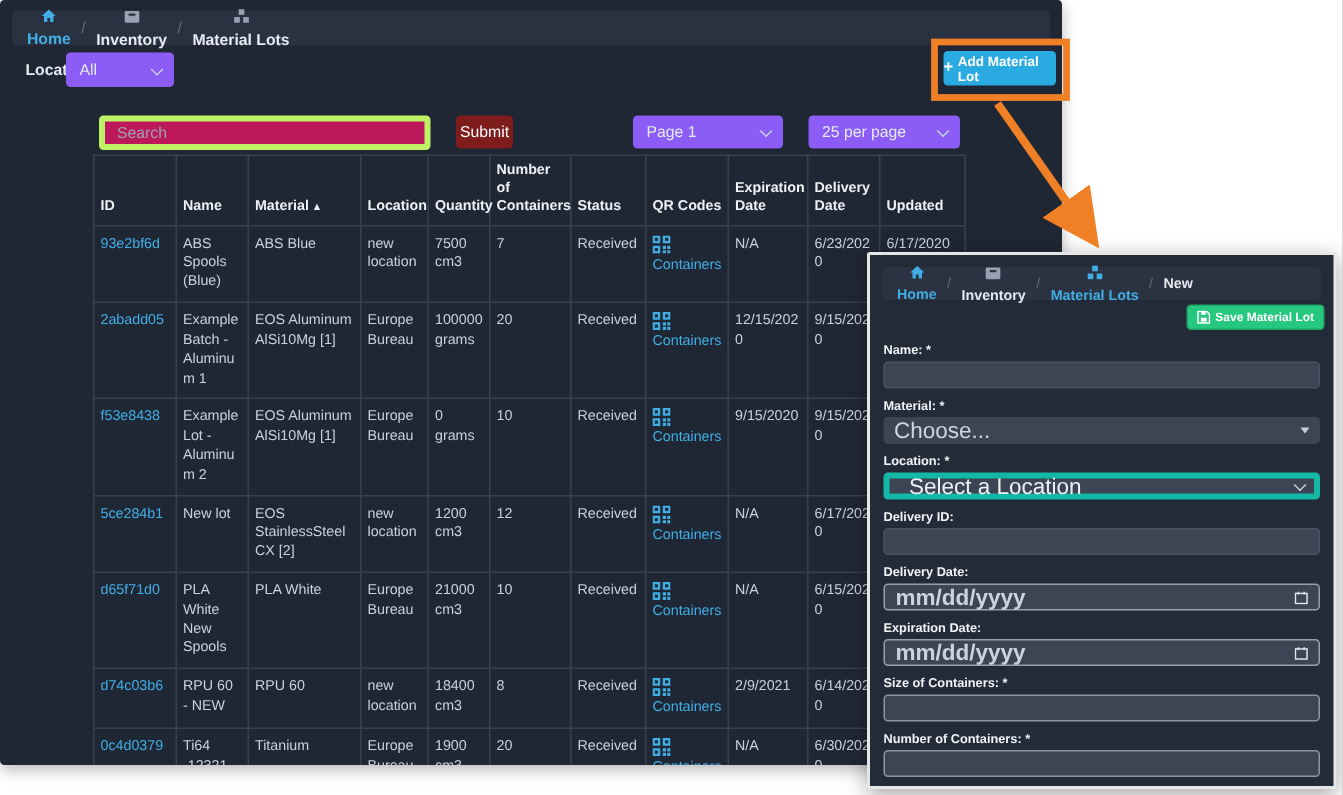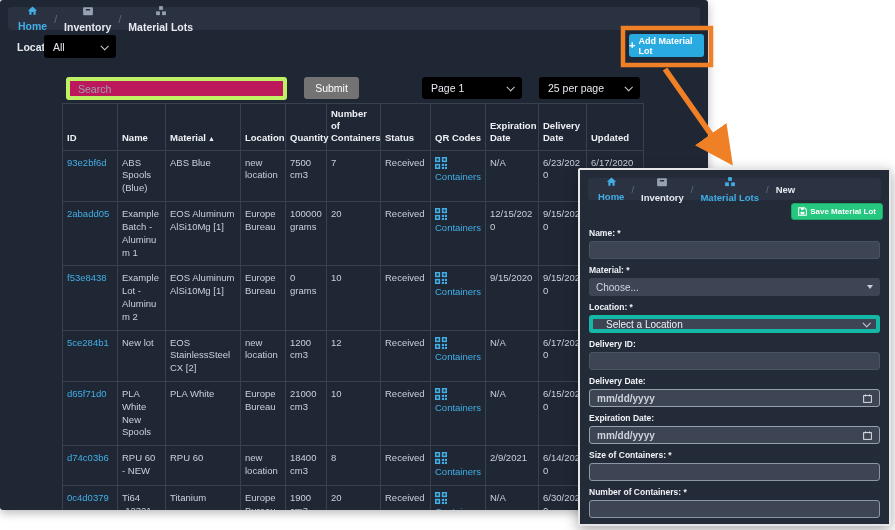--- a/index.html
+++ b/index.html
@@ -16,38 +16,38 @@
   .bc-bar{ background:#2a3140; border-radius:4px; display:flex; align-items:center; gap:7px; padding:0 10px; }
   .bc-bar-main{ position:absolute; left:8px; top:7px; width:692px; height:23px; font-size:10.5px; }
   .crumb{ display:inline-flex; align-items:center; gap:4px; color:#e6eaf0; font-weight:700; white-space:nowrap;flex-direction:column; }
   .crumb.link{ color:#41aee6; cursor:pointer; }
   .crumb:not(.link) .bc-icon{ color:#98a1b2; }
   .bc-icon{ display:inline-flex; align-items:center; }
   .crumb-sep{ color:#636d7e; font-weight:400; }
 
   .loc-label{ position:absolute; left:17px; top:41px; color:#e6eaf0; font-size:10.5px; font-weight:700; }
   .select-box{
-    background:#000000; border-radius:3px; color:#e6eaf0; font-size:10.5px;
+    background:#8b5cf6; border-radius:3px; color:#e6eaf0; font-size:10.5px;
     display:flex; align-items:center; padding:0 9px; cursor:pointer; position:absolute;
   }
   .select-box .chev{ margin-left:auto; width:6px; height:6px; border-right:1.6px solid #c8cfd9; border-bottom:1.6px solid #c8cfd9; transform:rotate(45deg) translateY(-1px); }
   .loc-select{ left:44px; top:35px; width:72px; height:23px; }
   .page-select{ left:422px; top:77px; width:100px; height:22px; }
   .perpage-select{ left:539px; top:77px; width:101px; height:22px; }
 
   .search-input{
     position:absolute; left:66px; top:77px; width:221px; height:23px;
     background:#be185d; border:4px solid #bef264; border-radius:3px;
     color:#e3e8ee; font-size:10.5px; padding:0 8px; outline:none;
     font-family:"Liberation Sans","DejaVu Sans",sans-serif;
   }
   .search-input::placeholder{ color:#9aa3b0; }
   .submit-btn{
-    position:absolute; left:304px; top:77px; width:55px; height:22px;
-    background:#737373; color:#fff; border:none; border-radius:3px;
+    position:absolute; left:304px; top:77px; width:38px; height:22px;
+    background:#7f1d1d; color:#fff; border:none; border-radius:3px;
     font-size:10.5px; display:flex; align-items:center; justify-content:center; cursor:pointer;
   }
   .add-btn{
     position:absolute; left:629px; top:34px; width:75px; height:23px;
     background:#29abe2; color:#fff; border-radius:3px; font-size:9px; font-weight:700;
     display:flex; align-items:center; justify-content:center; gap:3px; cursor:pointer;
   }
   .add-btn .plus{ font-size:11px; font-weight:700; line-height:1; }
 
   
@@ -77,21 +77,21 @@
     position:absolute; right:6px; top:33px; height:17px; padding:0 6px;
     background:#26c77f; border:1px solid #1da868; border-radius:3px;
     color:#fff; font-size:8px; font-weight:700;
     display:flex; align-items:center; gap:3px; cursor:pointer;
   }
   .form{ position:absolute; left:9px; right:9px; top:58px; }
   .field{ margin-bottom:6px; }
   .field label{ display:block; color:#f0f3f7; font-size:8.5px; font-weight:700; margin-bottom:3px; }
   .f-input{
     height:18px; width:100%; border-radius:3px; background:#3d4554;
-    color:#cfd6e0; font-size:10px; display:flex; align-items:center; padding:0 7px; position:relative;
+    color:#cfd6e0; font-size:15px; display:flex; align-items:center; padding:0 7px; position:relative;
   }
   .f-input.type-text{ border:1px solid #4a5363; }
   .f-input.type-select .caret{ margin-left:auto; width:0; height:0; border-left:3.5px solid transparent; border-right:3.5px solid transparent; border-top:4.5px solid #c8cfd9; }
   .f-input.type-select-chevron{ border:4px solid #14b8a6; }
   .f-input.type-select-chevron .val{ padding-left:6px; color:#eef1f5; }
   .f-input.type-select-chevron .chev{ margin-left:auto; width:6px; height:6px; border-right:1.6px solid #c8cfd9; border-bottom:1.6px solid #c8cfd9; transform:rotate(45deg) translateY(-1px); }
   .f-input.type-date{ border:1px solid #97a0ad; font-weight:700; color:#cdd3db; }
   .f-input.type-date .cal{ margin-left:auto; display:inline-flex; }
   .f-input.type-text-bordered{ border:1px solid #8d96a4; }
 

